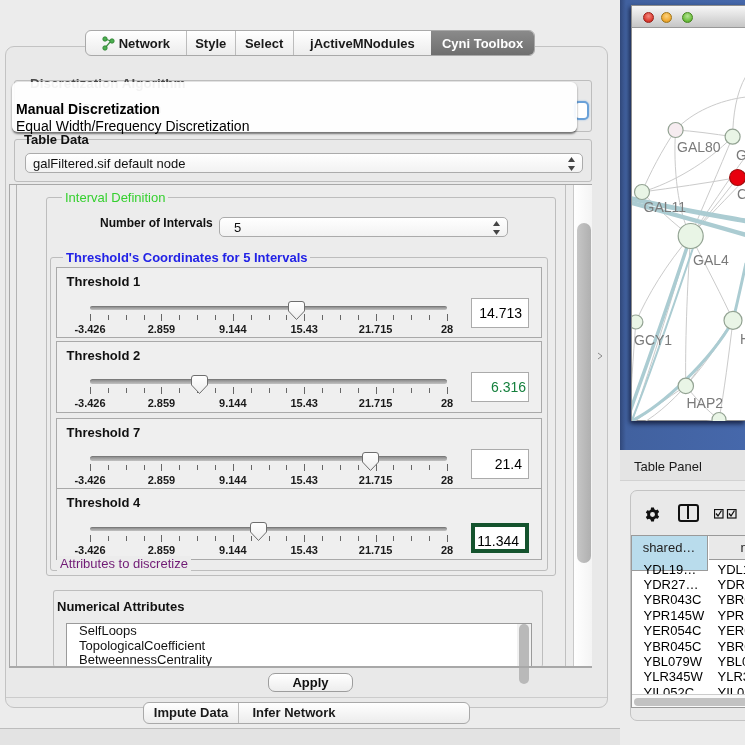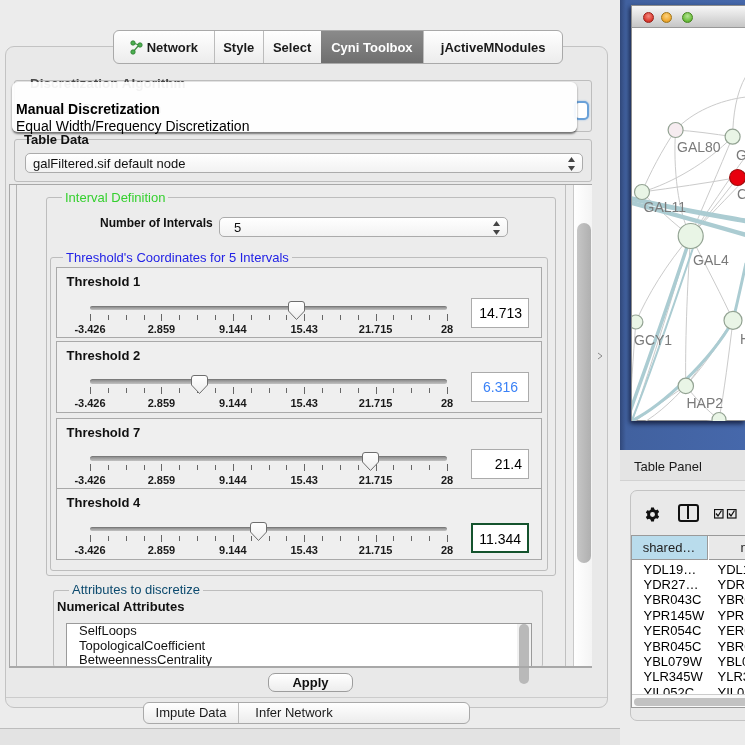--- a/index.html
+++ b/index.html
@@ -10,34 +10,34 @@
 </style>
 </head>
 <body>
 <div id="stage">
 
 <div class="abs" style="left:0;top:0;width:620px;height:745px;background:#ececec;">
 
 
   <div class="abs" style="left:5px;top:46px;width:603px;height:662px;background:#e9e9e9;border:1px solid #c3c3c3;border-radius:9px;"></div>
 
-  <div class="abs" style="left:85px;top:30px;width:450px;height:34px;background:linear-gradient(#ffffff,#ececec);border:1px solid #a9a9a9;border-radius:6px;overflow:hidden;display:flex;font-size:13px;font-weight:bold;color:#1a1a1a;margin-left:28px;">
+  <div class="abs" style="left:85px;top:30px;width:450px;height:26px;background:linear-gradient(#ffffff,#ececec);border:1px solid #a9a9a9;border-radius:6px;overflow:hidden;display:flex;font-size:13px;font-weight:bold;color:#1a1a1a;">
     <div style="width:101px;display:flex;align-items:center;justify-content:center;border-right:1px solid #bcbcbc;">
       <svg width="13" height="15" viewBox="0 0 13 15" style="margin-right:4px;">
         <line x1="3" y1="3" x2="9" y2="5" stroke="#3d9140" stroke-width="1.2"></line>
         <line x1="3" y1="12" x2="9" y2="5" stroke="#3d9140" stroke-width="1.2"></line>
         <circle cx="3" cy="3" r="2.2" fill="#4caf50" stroke="#2c7d30" stroke-width="0.8"></circle>
         <circle cx="3" cy="12" r="2.2" fill="#4caf50" stroke="#2c7d30" stroke-width="0.8"></circle>
         <circle cx="10" cy="5" r="2.2" fill="#4caf50" stroke="#2c7d30" stroke-width="0.8"></circle>
       </svg>
       Network</div>
     <div style="width:49px;display:flex;align-items:center;justify-content:center;border-right:1px solid #bcbcbc;">Style</div>
     <div style="width:57px;display:flex;align-items:center;justify-content:center;">Select</div>
+    <div style="width:139px;display:flex;align-items:center;justify-content:center;border-left:1px solid #bcbcbc;">jActiveMNodules</div>
     <div style="width:103px;display:flex;align-items:center;justify-content:center;background:linear-gradient(#8a8a8a,#6f6f6f);color:#fff;">Cyni Toolbox</div>
-    <div style="width:139px;display:flex;align-items:center;justify-content:center;border-left:1px solid #bcbcbc;">jActiveMNodules</div>
   </div>
 
   <div class="abs" style="left:14px;top:80px;width:578px;height:52px;border:1px solid #bdbdbd;border-radius:3px;"></div>
   <div class="abs" style="left:30px;top:76px;font-size:13.5px;font-weight:bold;color:#4a4a4a;">Discretization Algorithm</div>
   <div class="abs" style="left:37px;top:101px;font-size:13px;color:#333;">Manual Discretization</div>
 
   <div class="abs" style="left:574px;top:101px;width:15px;height:19px;background:#fff;border:2.5px solid #6aa1d8;border-radius:5px;box-shadow:0 0 2px #8cb8e4;"></div>
 
   <div class="abs" style="left:14px;top:139px;width:578px;height:43px;border:1px solid #bdbdbd;border-radius:3px;"></div>
   <div class="abs" style="left:22px;top:132px;font-size:13px;font-weight:bold;color:#111;background:transparent;padding:0 2px;">Table Data</div>
@@ -59,21 +59,21 @@
   <div class="abs" style="left:100px;top:216px;font-size:12px;font-weight:bold;color:#111;">Number of Intervals</div>
   <div class="abs" style="left:219px;top:217px;width:289px;height:20px;background:linear-gradient(#ffffff,#f2f2f2);border:1px solid #ababab;border-radius:5px;">
     <div class="abs" style="left:14px;top:2px;font-size:13px;color:#111;">5</div>
     <svg class="abs" style="right:6px;top:3px;" width="9" height="14" viewBox="0 0 9 14">
       <path d="M4.5 0 L8 5 L1 5 Z" fill="#444"></path>
           <path d="M4.5 14 L8 9 L1 9 Z" fill="#444"></path>
     </svg>
   </div>
 
   <div class="abs" style="left:50px;top:257px;width:498px;height:314px;border:1px solid #bdbdbd;border-radius:3px;"></div>
-  <div class="abs" style="left:63px;top:250px;font-size:13px;color:#2222e6;background:#ececec;padding:0 3px;">Threshold's Coordinates for 5 Intervals</div>
+  <div class="abs" style="left:63px;top:250px;font-size:13px;color:#2222e6;background:#ececec;padding:0 3px;font-weight:bold;">Threshold's Coordinates for 5 Intervals</div>
 
   <div id="thresholds">
         <div class="abs" style="left:55.5px;top:267.4px;width:486px;height:71px;background:#efefef;border:1px solid #a9a9a9;">
           <div class="abs" style="left:10px;top:6px;font-size:13px;font-weight:bold;color:#111;">Threshold 1</div>
           <div class="abs" style="left:33.5px;top:37.5px;width:357px;height:4.5px;border-radius:2.5px;background:linear-gradient(#8d8d8d,#c2c2c2);border-top:1px solid #7a7a7a;"></div>
           <div class="abs" style="left:33.5px;top:45.5px;width:1px;height:7px;background:#666;"></div>
           <div class="abs" style="left:51.35px;top:46.5px;width:1px;height:5px;background:#666;"></div>
           <div class="abs" style="left:69.2px;top:46.5px;width:1px;height:5px;background:#666;"></div>
           <div class="abs" style="left:87.05px;top:46.5px;width:1px;height:5px;background:#666;"></div>
           <div class="abs" style="left:104.9px;top:45.5px;width:1px;height:7px;background:#666;"></div>
@@ -143,21 +143,21 @@
           <svg class="abs" style="left:134.8px;top:33px;" width="17" height="19" viewBox="0 0 17 19">
     <path d="M3 0.5 h11 a2.5 2.5 0 0 1 2.5 2.5 v7 L8.5 18.5 L0.5 10 v-7 A2.5 2.5 0 0 1 3 0.5 Z" fill="url(#g340.7)" stroke="#6e6e6e" stroke-width="1"></path>
     <defs>
               <linearGradient id="g340.7" x1="0" y1="0" x2="0" y2="1">
                 <stop offset="0" stop-color="#ffffff"></stop>
                 <stop offset="1" stop-color="#ededed"></stop>
               </linearGradient>
             </defs>
   </svg>
         </div>
-        <div class="abs" style="left:471px;top:371.7px;width:58px;height:30px;background:#fff;border:1px solid #ababab;font-size:14px;color:#3b82f6;text-align:right;line-height:28px;padding-right:10px;">6.316</div>
+        <div class="abs" style="left:471px;top:371.7px;width:58px;height:30px;background:#fff;border:1px solid #ababab;font-size:14px;color:#15803d;text-align:right;line-height:28px;padding-right:2px;">6.316</div>
         <div class="abs" style="left:55.5px;top:417.5px;width:486px;height:72.5px;background:#efefef;border:1px solid #a9a9a9;">
           <div class="abs" style="left:10px;top:6px;font-size:13px;font-weight:bold;color:#111;">Threshold 7</div>
           <div class="abs" style="left:33.5px;top:37.5px;width:357px;height:4.5px;border-radius:2.5px;background:linear-gradient(#8d8d8d,#c2c2c2);border-top:1px solid #7a7a7a;"></div>
           <div class="abs" style="left:33.5px;top:45.5px;width:1px;height:7px;background:#666;"></div>
           <div class="abs" style="left:51.35px;top:46.5px;width:1px;height:5px;background:#666;"></div>
           <div class="abs" style="left:69.2px;top:46.5px;width:1px;height:5px;background:#666;"></div>
           <div class="abs" style="left:87.05px;top:46.5px;width:1px;height:5px;background:#666;"></div>
           <div class="abs" style="left:104.9px;top:45.5px;width:1px;height:7px;background:#666;"></div>
           <div class="abs" style="left:122.75px;top:46.5px;width:1px;height:5px;background:#666;"></div>
           <div class="abs" style="left:140.6px;top:46.5px;width:1px;height:5px;background:#666;"></div>
@@ -225,43 +225,43 @@
           <svg class="abs" style="left:193.39999999999998px;top:33px;" width="17" height="19" viewBox="0 0 17 19">
     <path d="M3 0.5 h11 a2.5 2.5 0 0 1 2.5 2.5 v7 L8.5 18.5 L0.5 10 v-7 A2.5 2.5 0 0 1 3 0.5 Z" fill="url(#g492)" stroke="#6e6e6e" stroke-width="1"></path>
     <defs>
               <linearGradient id="g492" x1="0" y1="0" x2="0" y2="1">
                 <stop offset="0" stop-color="#ffffff"></stop>
                 <stop offset="1" stop-color="#ededed"></stop>
               </linearGradient>
             </defs>
   </svg>
         </div>
-        <div class="abs" style="left:471px;top:523px;width:58px;height:30px;background:#fff;border:2px solid #14532d;font-size:14px;color:#000;text-align:right;line-height:28px;padding-right:6px;">11.344</div>
+        <div class="abs" style="left:471px;top:523px;width:58px;height:30px;background:#fff;border:4px solid #14532d;font-size:14px;color:#000;text-align:right;line-height:28px;padding-right:6px;">11.344</div>
       </div>
 
   <div class="abs" style="left:53px;top:590px;width:490px;height:77px;border:1px solid #bdbdbd;border-radius:3px;border-bottom:none;"></div>
-  <div class="abs" style="left:57px;top:582px;font-size:13px;color:#0c4a6e;background:#ececec;padding:0 3px;margin-left:12px;">Attributes to discretize</div>
+  <div class="abs" style="left:57px;top:556px;font-size:13px;color:#701a75;background:#ececec;padding:0 3px;">Attributes to discretize</div>
   <div class="abs" style="left:57px;top:599px;font-size:13px;font-weight:bold;color:#111;">Numerical Attributes</div>
 
   <div class="abs" style="left:66px;top:623px;width:466px;height:43.5px;background:#fff;border:1px solid #9a9a9a;border-bottom:none;overflow:hidden;">
     <div style="font-size:13px;color:#111;padding-left:12px;line-height:14.6px;padding-top:0px;">SelfLoops<br>TopologicalCoefficient<br>BetweennessCentrality</div>
   </div>
   <div class="abs" style="left:517px;top:623px;width:14px;height:43.5px;background:#f1f1f1;border-top:1px solid #9a9a9a;">
     <div class="abs" style="left:1.5px;top:0px;width:10px;height:60px;background:#b9b9b9;border-radius:5px;"></div>
   </div>
 
   <div class="abs" style="left:9px;top:666px;width:583px;height:2px;background:#a8a8a8;"></div>
 
   <div class="abs" style="left:573px;top:185px;width:19px;height:481px;background:linear-gradient(90deg,#ffffff,#f4f4f4);border-left:1px solid #c9c9c9;"></div>
   <div class="abs" style="left:576.5px;top:223px;width:14px;height:340px;background:linear-gradient(90deg,#c6c6c6,#b0b0b0);border-radius:7px;"></div>
 
   <div class="abs" style="left:268px;top:672.5px;width:85px;height:19.5px;background:linear-gradient(#ffffff,#ededed);border:1px solid #9d9d9d;border-radius:7px;text-align:center;font-size:13px;font-weight:bold;color:#111;line-height:18px;">Apply</div>
   <div class="abs" style="left:6px;top:697px;width:601px;height:1px;background:#cccccc;"></div>
 
-  <div class="abs" style="left:143px;top:701.5px;width:327px;height:22px;background:linear-gradient(#ffffff,#ececec);border:1px solid #a9a9a9;border-radius:6px;overflow:hidden;display:flex;font-size:13px;font-weight:normal;color:#1a1a1a;">
+  <div class="abs" style="left:143px;top:701.5px;width:327px;height:22px;background:linear-gradient(#ffffff,#ececec);border:1px solid #a9a9a9;border-radius:6px;overflow:hidden;display:flex;font-size:13px;font-weight:bold;color:#1a1a1a;">
     <div style="width:95px;display:flex;align-items:center;justify-content:center;border-right:1px solid #bcbcbc;">Impute Data</div>
     <div style="width:110px;display:flex;align-items:center;justify-content:center;">Infer Network</div>
   </div>
 
   <div class="abs" style="left:0;top:728px;width:620px;height:1px;background:#bdbdbd;"></div>
   <div class="abs" style="left:0;top:729px;width:620px;height:16px;background:#e3e3e3;"></div>
 
   <svg class="abs" style="left:596px;top:352px;" width="8" height="8" viewBox="0 0 8 8">
         <path d="M2 1 L6 4 L2 7" fill="none" stroke="#8a8a8a" stroke-width="1"></path>
       </svg>
@@ -350,21 +350,21 @@
     <div class="abs" style="left:6.5px;top:0;width:2.8px;height:13px;background:#111;"></div>
   </div>
   <svg class="abs" style="left:94px;top:59px;" width="24" height="10" viewBox="0 0 24 10">
     <rect x="0.5" y="0.5" width="8.5" height="8.5" fill="none" stroke="#111" stroke-width="1.2"></rect>
     <path d="M2 4.5 L4 7 L7.5 1.5" fill="none" stroke="#111" stroke-width="1.3"></path>
     <rect x="13.5" y="0.5" width="8.5" height="8.5" fill="none" stroke="#111" stroke-width="1.2"></rect>
     <path d="M15 4.5 L17 7 L20.5 1.5" fill="none" stroke="#111" stroke-width="1.3"></path>
   </svg>
 
   <div class="abs" style="left:10.5px;top:84.5px;width:125px;height:173px;background:#fff;border:1px solid #9a9a9a;overflow:hidden;font-size:13px;">
-    <div class="abs" style="left:0;top:0;width:76px;height:24px;background:#b9dcec;border-right:1px solid #9a9a9a;border-bottom:1px solid #9a9a9a;text-align:center;line-height:24px;color:#222;">shared…</div>
+    <div class="abs" style="left:0;top:0;width:76px;height:35px;background:#b9dcec;border-right:1px solid #9a9a9a;border-bottom:1px solid #9a9a9a;text-align:center;line-height:24px;color:#222;">shared…</div>
     <div class="abs" style="left:77px;top:0;width:70px;height:24px;background:#e9e9e9;border-bottom:1px solid #9a9a9a;line-height:24px;color:#222;padding-left:32px;">n</div>
     <div class="abs" style="left:12px;top:26px;line-height:15.4px;color:#000;">YDL19…<br>YDR27…<br>YBR043C<br>YPR145W<br>YER054C<br>YBR045C<br>YBL079W<br>YLR345W<br>YIL052C</div>
     <div class="abs" style="left:86px;top:26px;line-height:15.4px;color:#000;">YDL1<br>YDR2<br>YBR0<br>YPR1<br>YER0<br>YBR0<br>YBL0<br>YLR3<br>YIL0</div>
     <div class="abs" style="left:0;top:158.5px;width:125px;height:14px;background:#fafafa;border-top:1px solid #cccccc;">
       <div class="abs" style="left:2px;top:2.5px;width:130px;height:8px;background:#c2c2c2;border-radius:4px;"></div>
     </div>
   </div>
 </div>
 
 </div>

